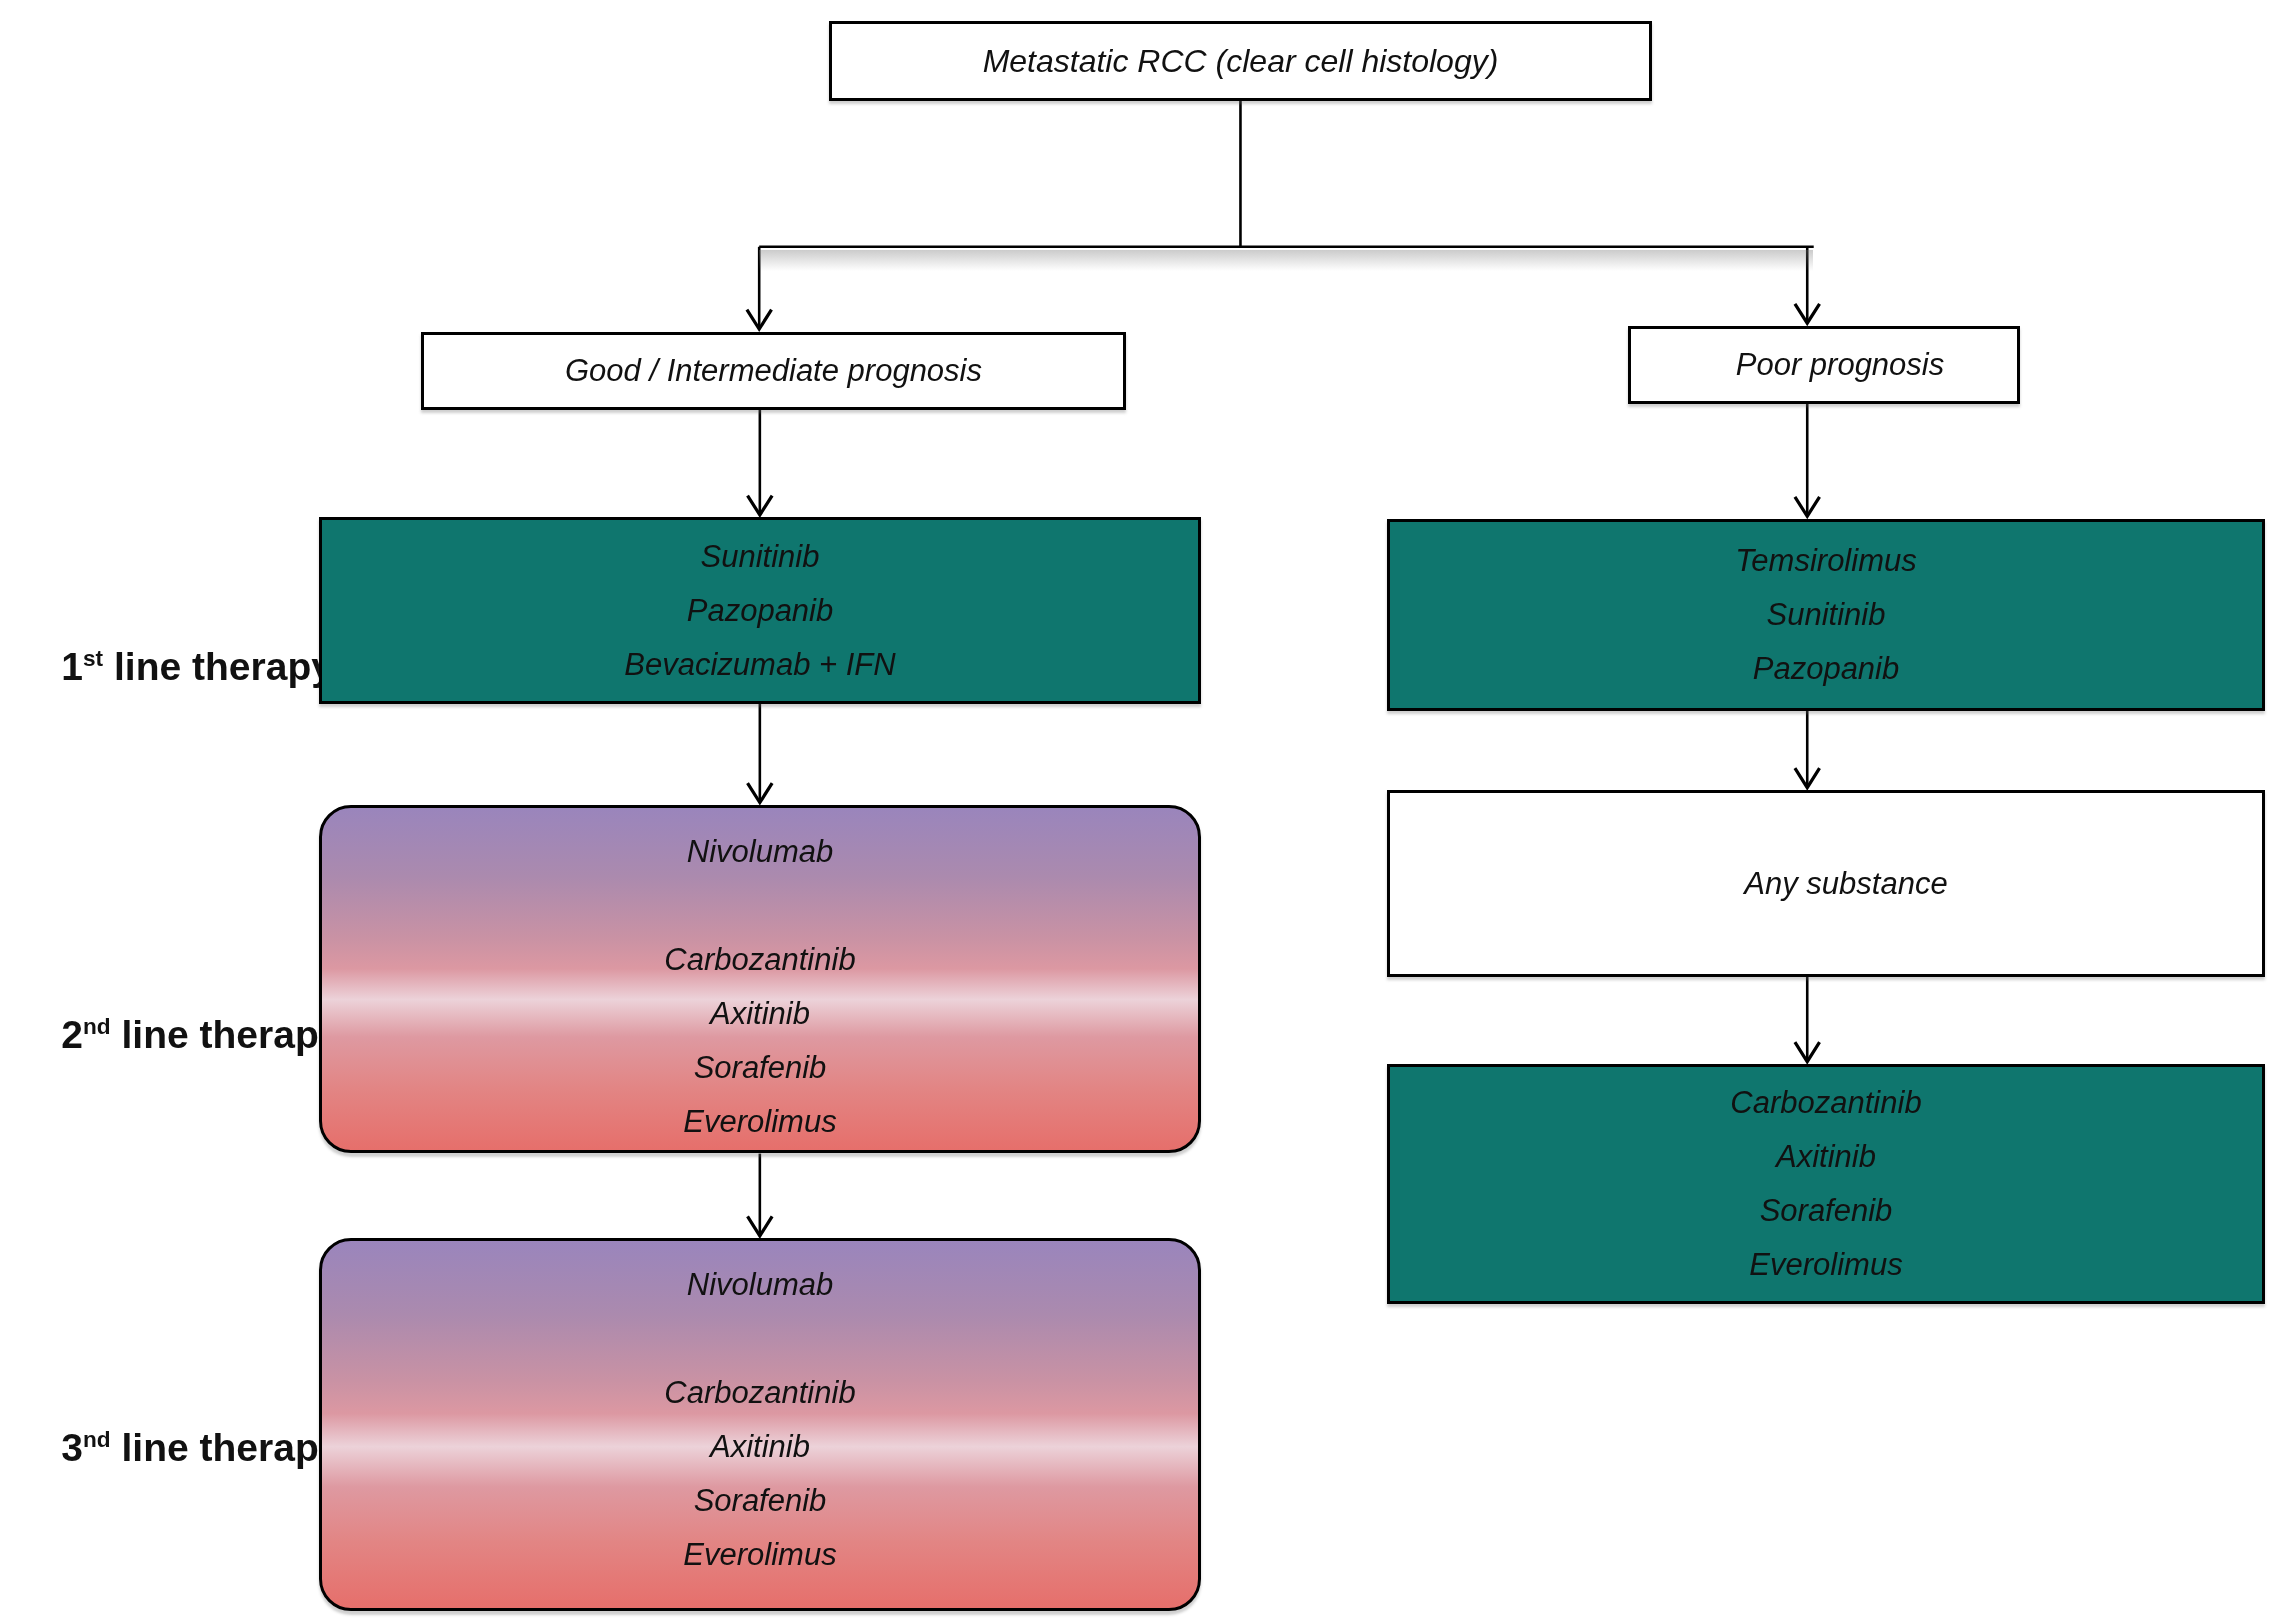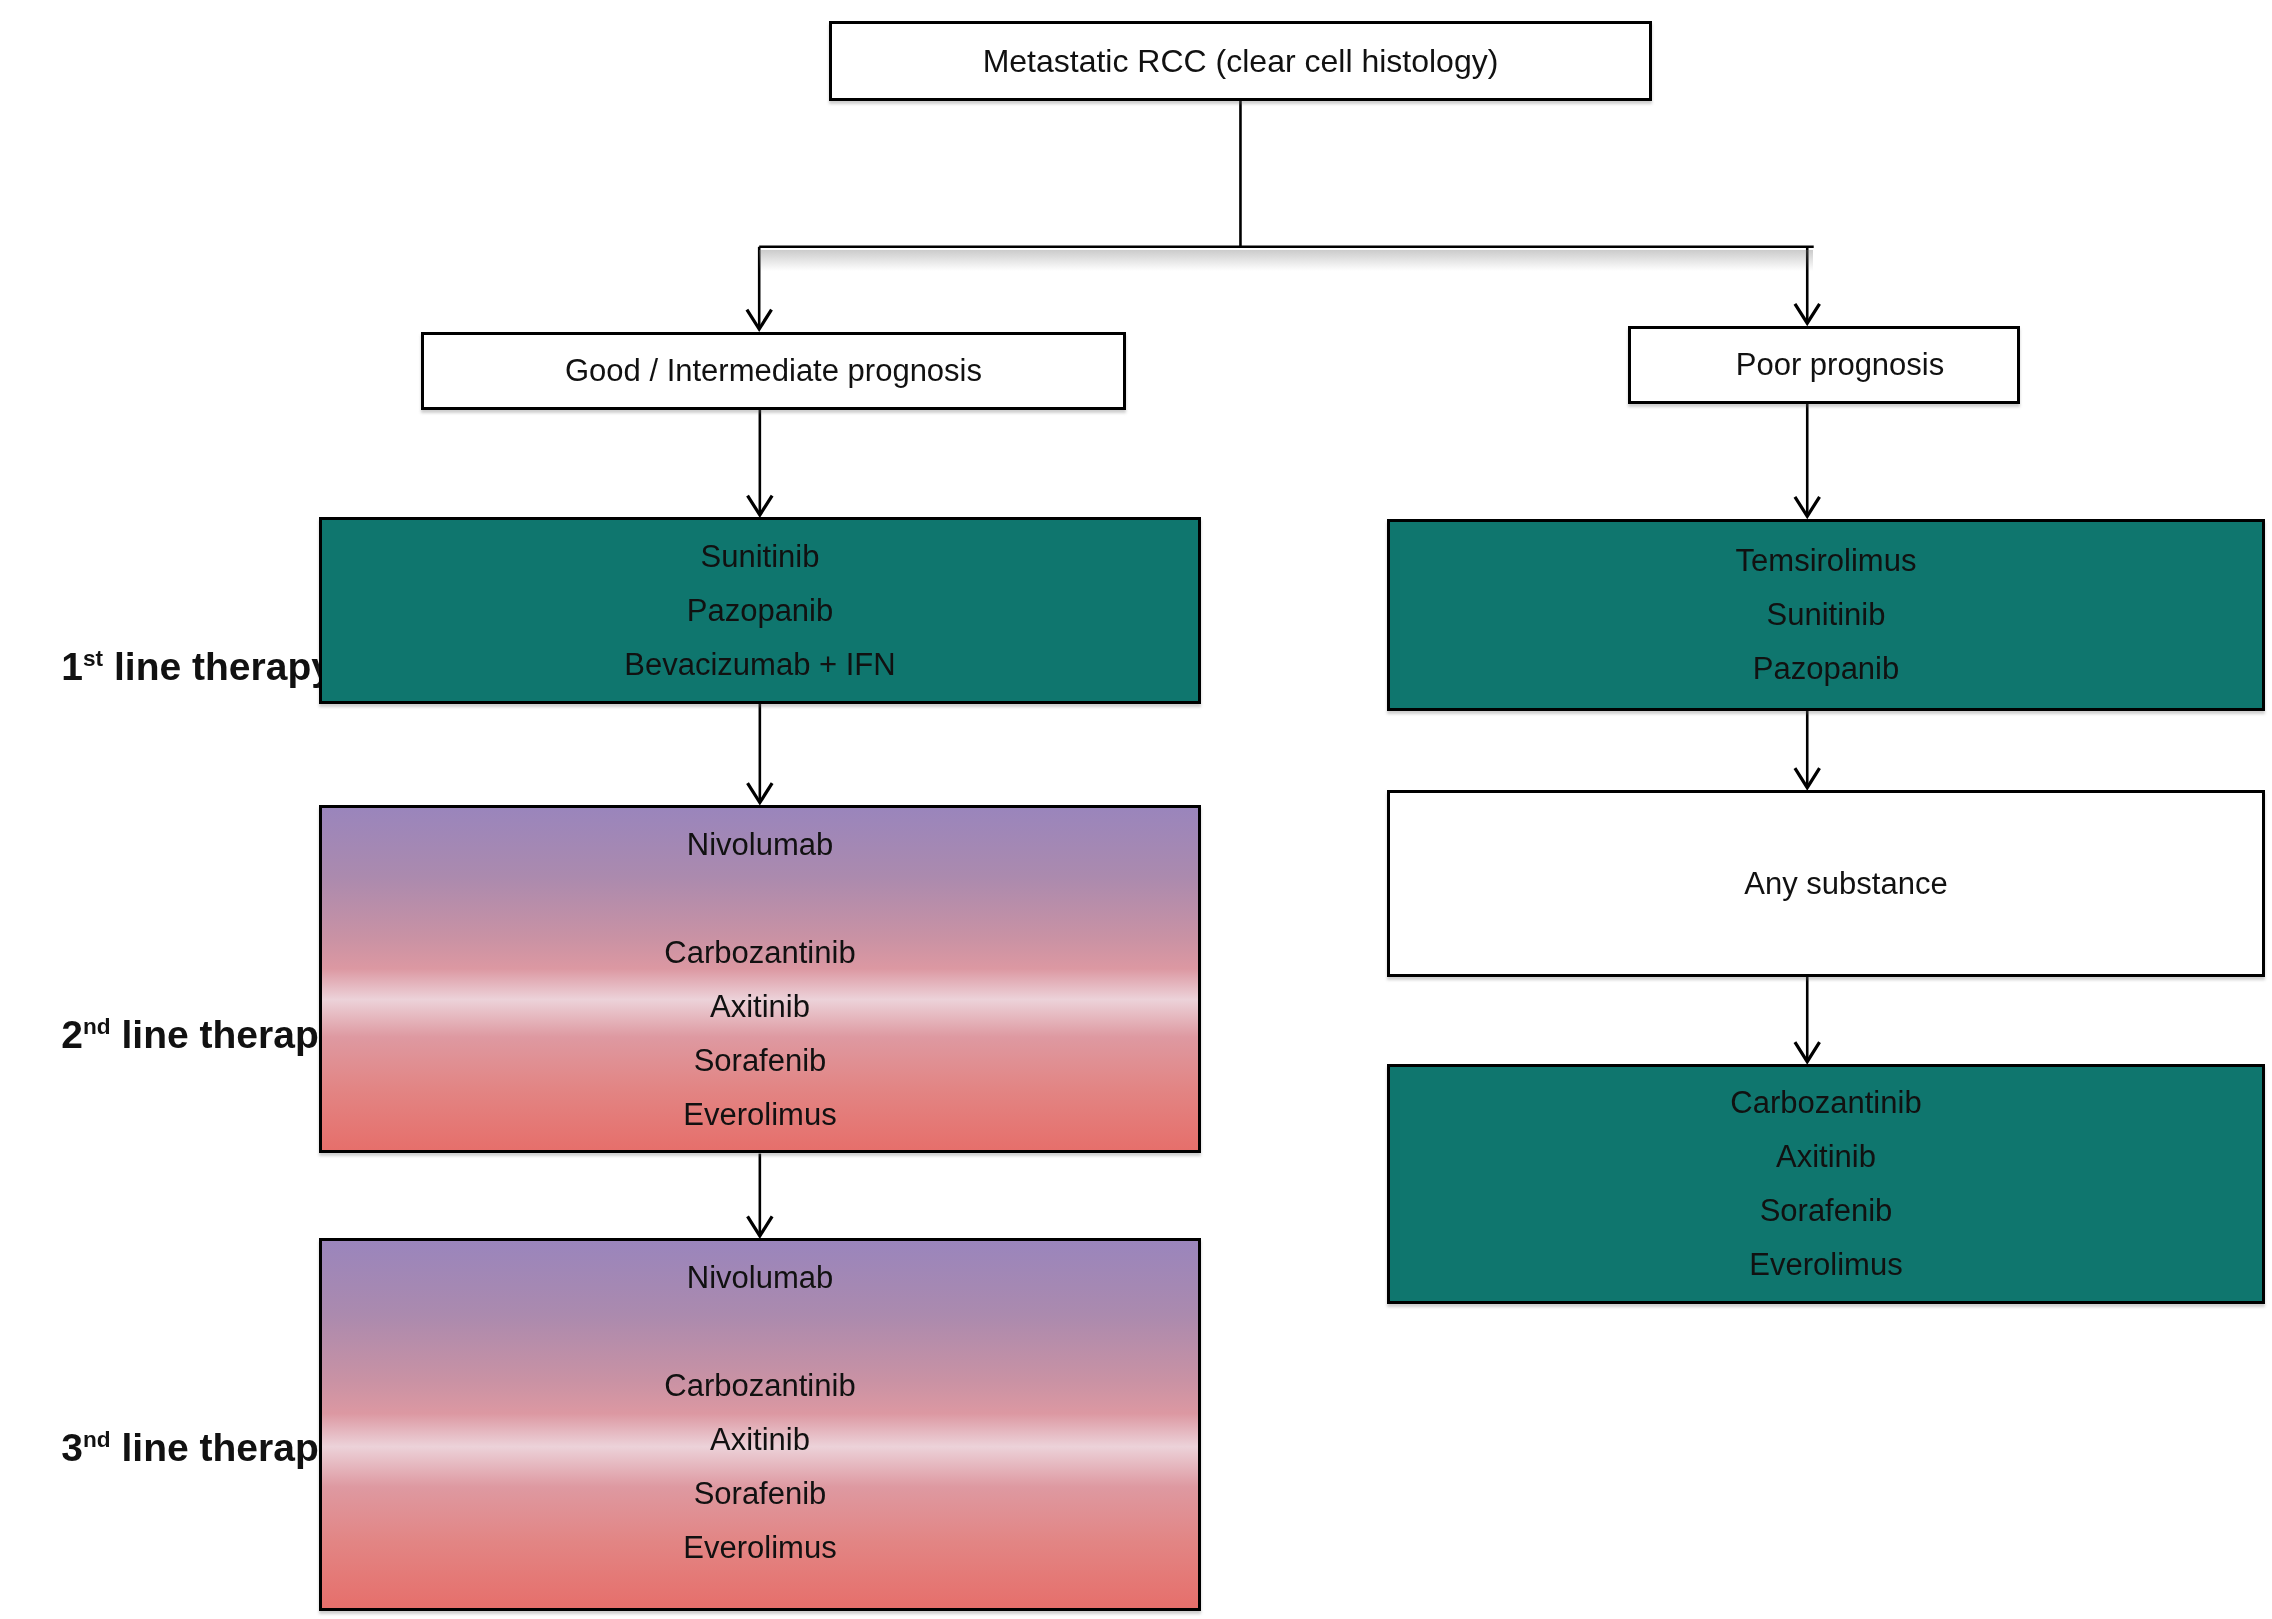--- a/index.html
+++ b/index.html
@@ -18,28 +18,30 @@
   }
   .box{
     position:absolute;
     box-sizing:border-box;
     border:3.2px solid #000000;
     background:#ffffff;
     display:flex;flex-direction:column;
     align-items:center;justify-content:center;
     font-size:31px;
     box-shadow:0 3.2px 2.6px rgba(110,110,110,0.33);
+    font-style:italic;
   }
   .pink{background:#0f766e;}
   .grad{
     background:linear-gradient(180deg,
       #9a85bc 0%, #ab8aae 20%, #c992a4 38%, #dc98a2 47%,
       #ecd2d9 56%, #de99a1 67%, #e28584 82%, #e66f6b 100%);
     justify-content:flex-start;
-    padding-top:10px;
+    padding-top:17px;
+    border-radius:32px;
   }
   .ln{height:54px;line-height:54px;white-space:pre;}
   .title-box{left:829px;top:21px;width:823px;height:80px;font-size:32px;}
   .prog-left{left:421px;top:332px;width:705px;height:78px;}
   .prog-right{left:1628px;top:326px;width:392px;height:78px;padding-left:32px;}
   .pink1-left{left:319px;top:517px;width:882px;height:187px;}
   .pink1-right{left:1387px;top:519px;width:878px;height:192px;}
   .grad2{left:319px;top:805px;width:882px;height:348px;}
   .grad3{left:319px;top:1238px;width:882px;height:373px;}
   .any-box{left:1387px;top:790px;width:878px;height:187px;padding-left:40px;}

